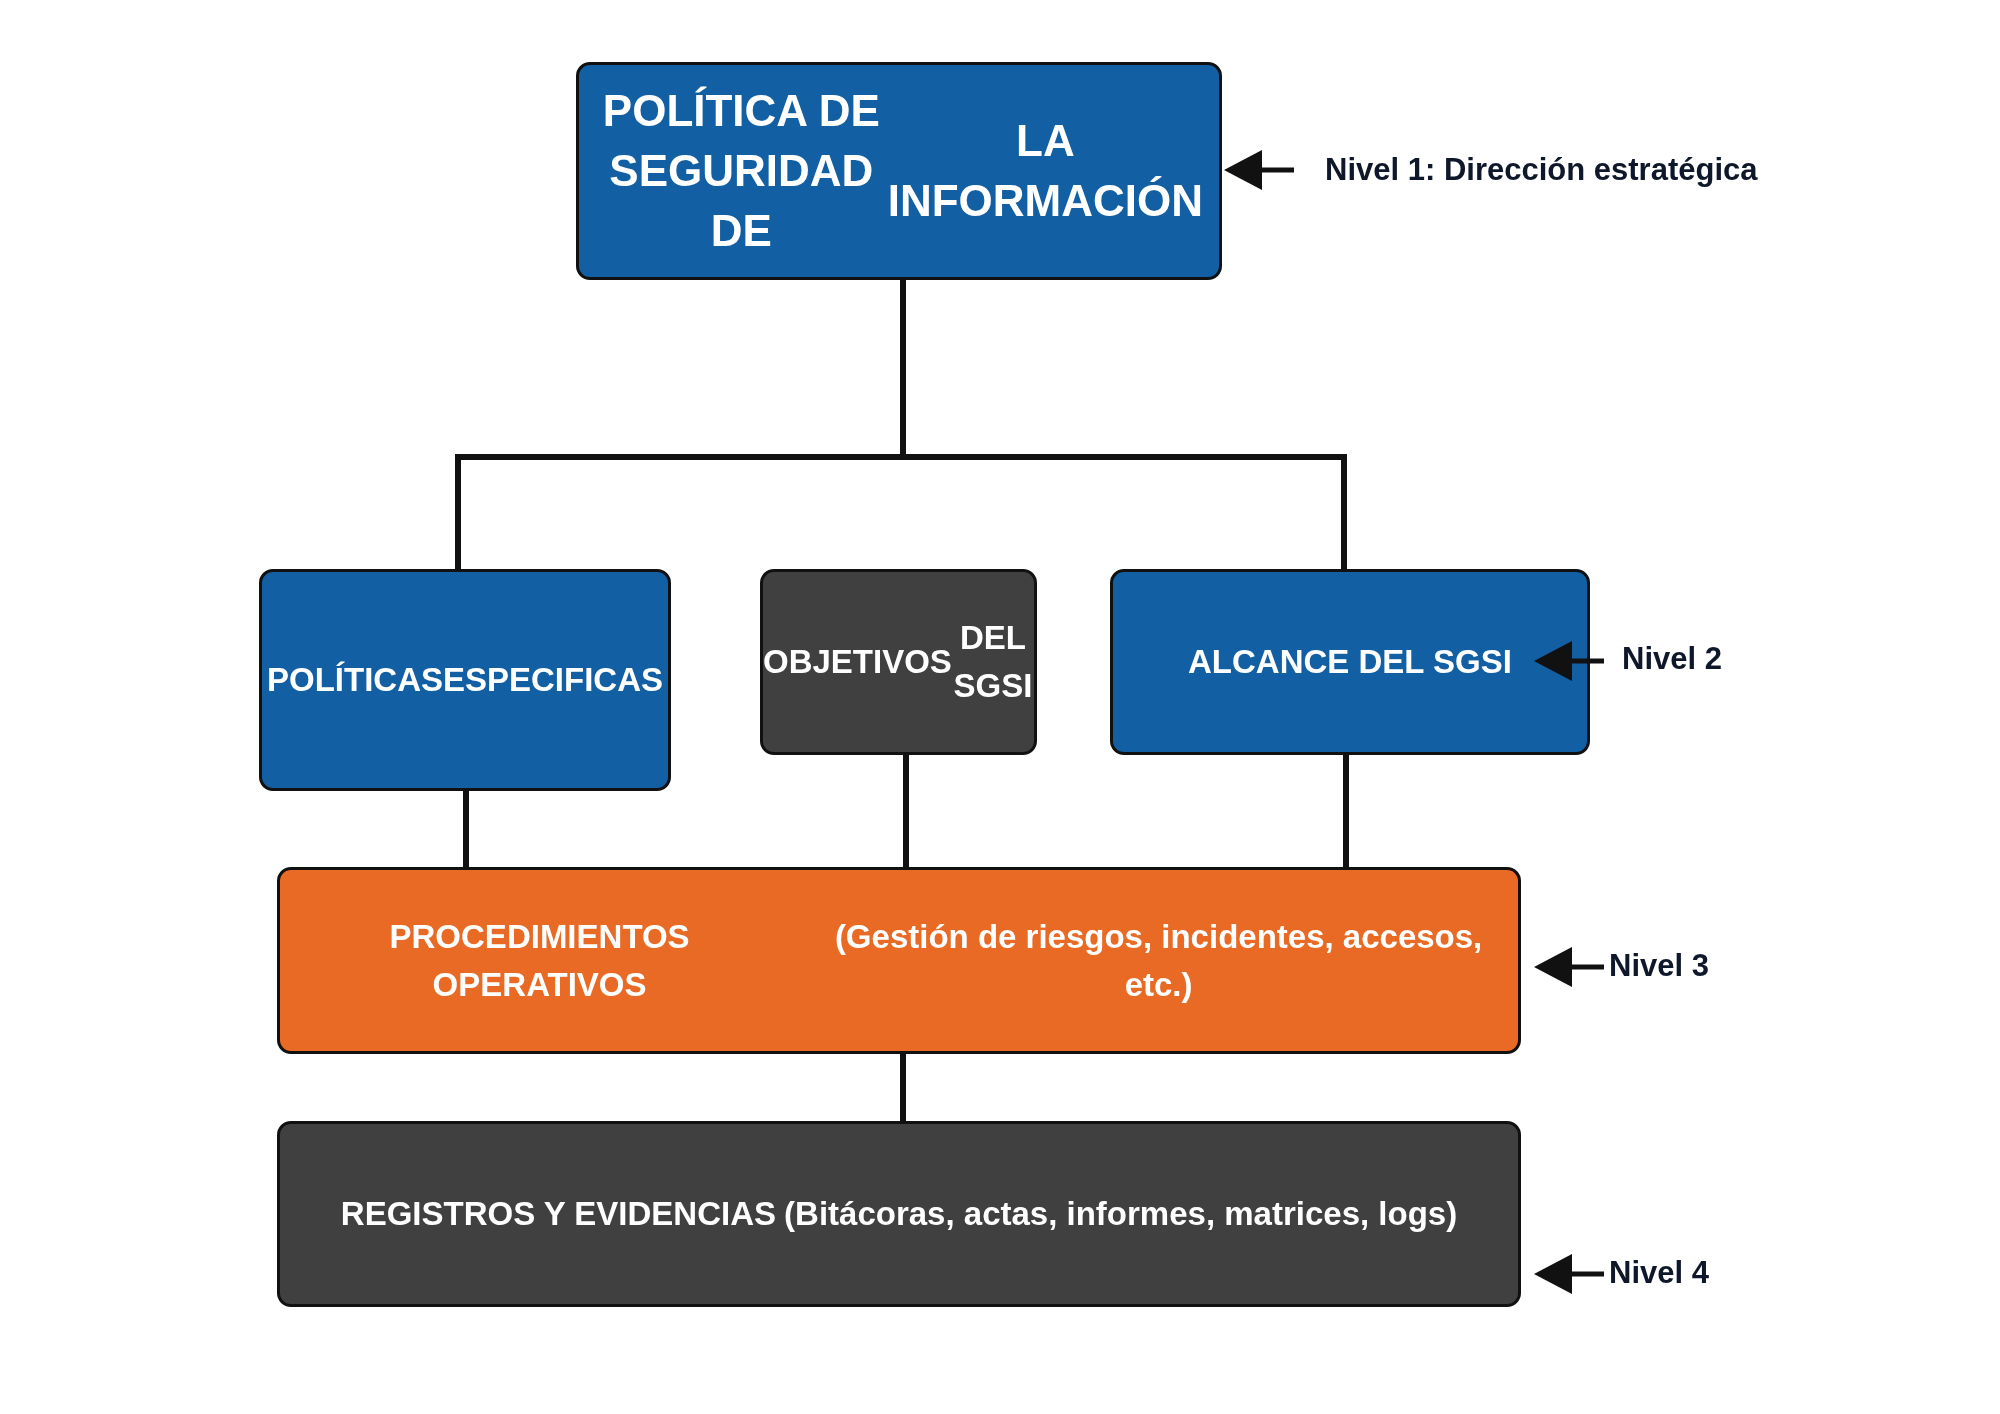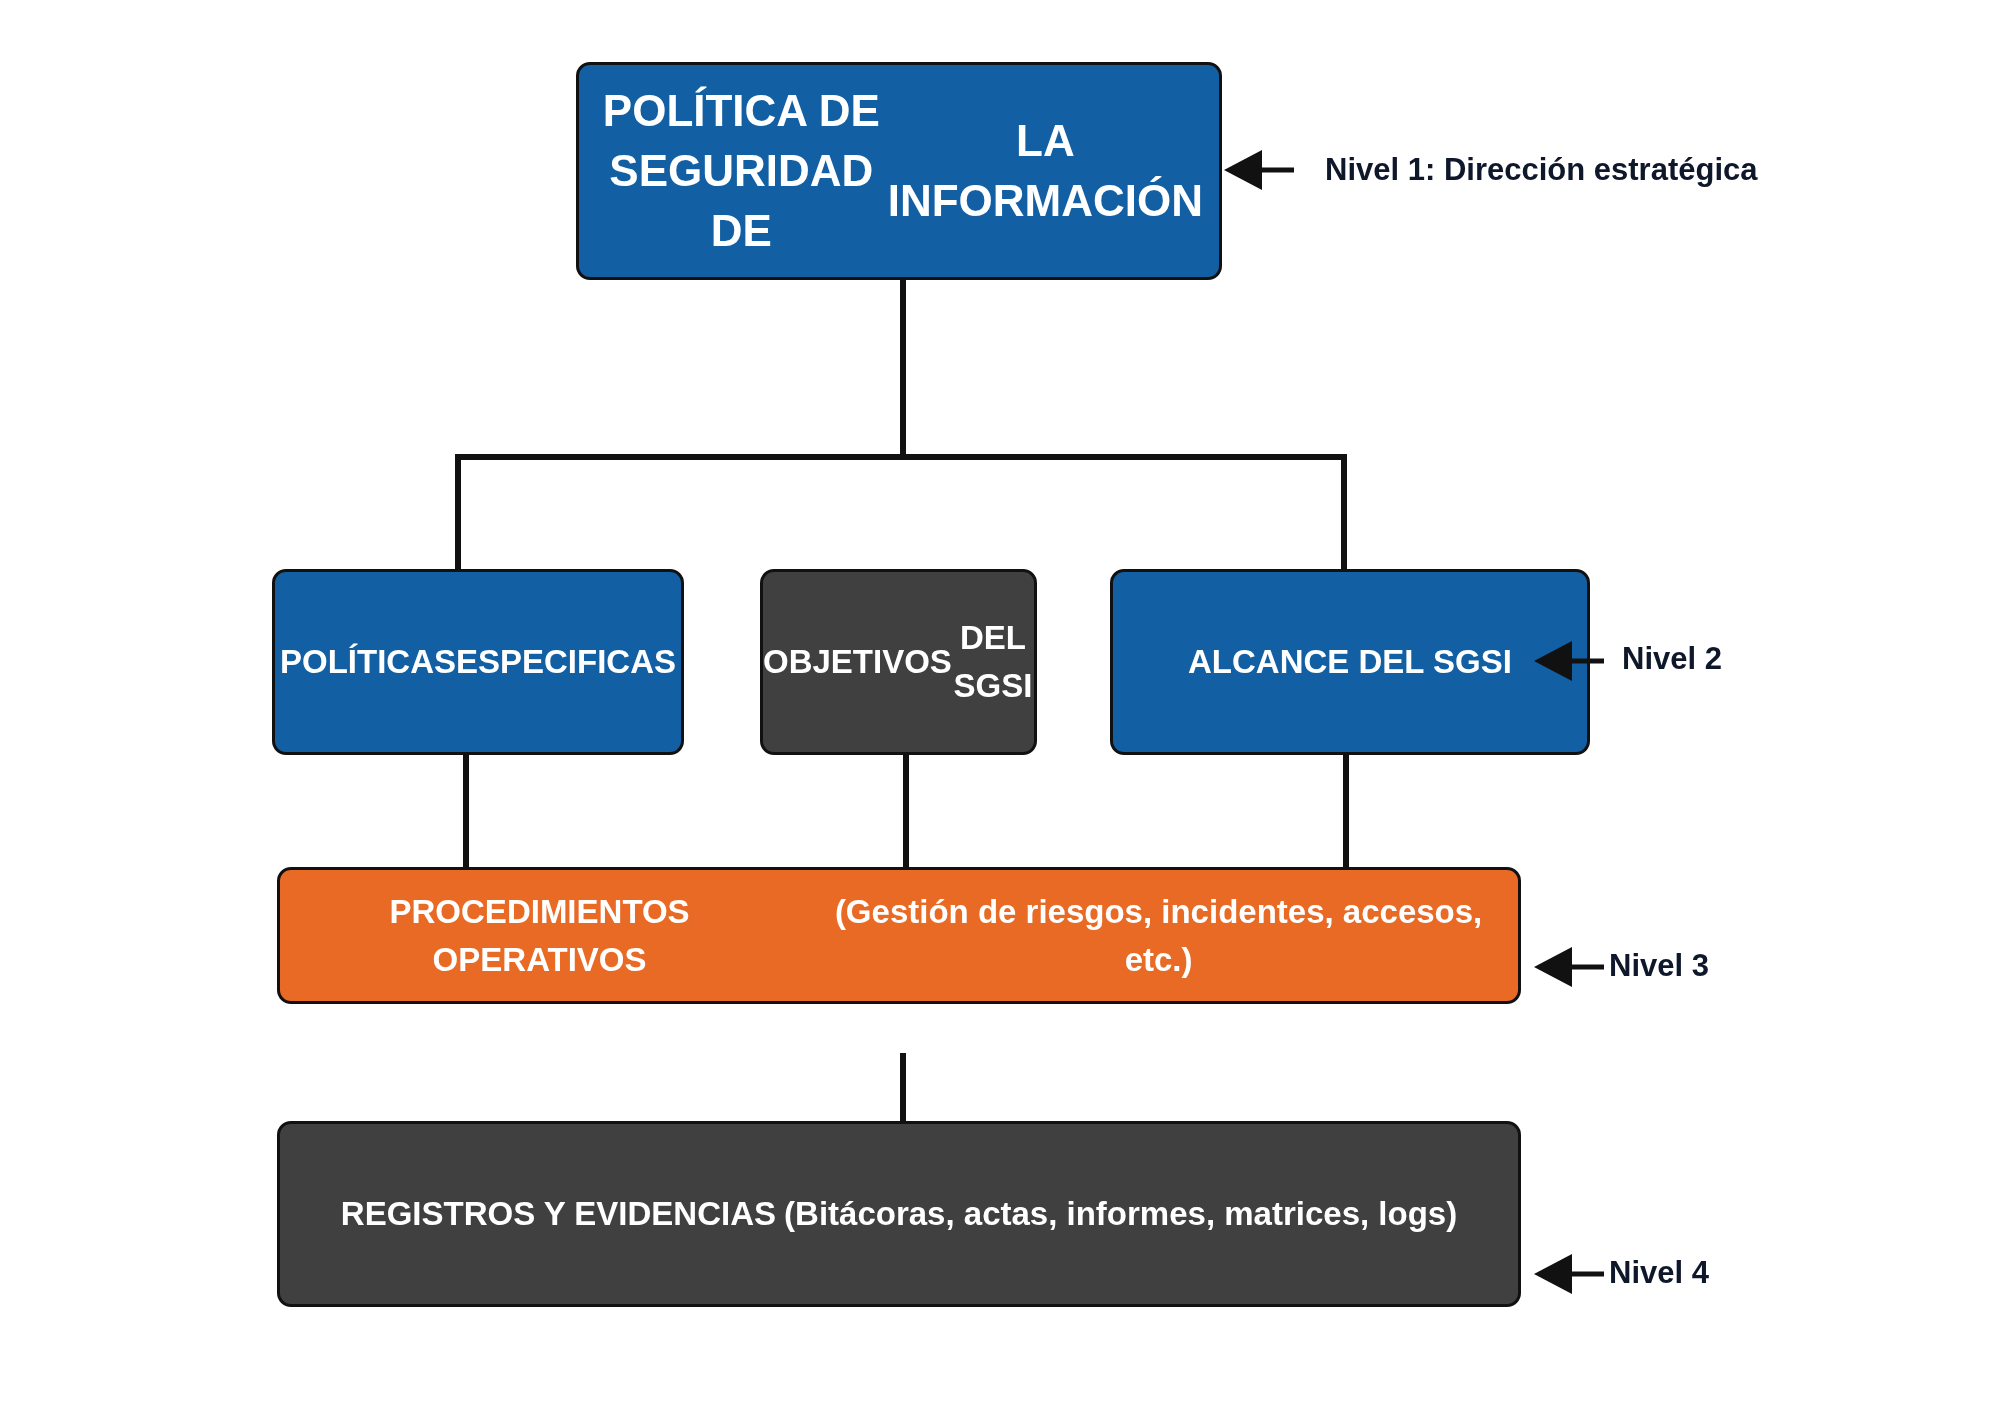--- a/index.html
+++ b/index.html
@@ -10,24 +10,24 @@
          align-items: center; justify-content: center; text-align: center;
          color: #ffffff; font-weight: bold; }
   .blue { background: #1260A3; }
   .green { background: #404040; }
   .orange { background: #E86A25; }
   .line { position: absolute; background: #111; }
   .lvl-label { position: absolute; font-weight: bold; color: #0f172a; font-size: 31px;
                white-space: nowrap; transform: translateY(-50%); }
   .arrow { position: absolute; transform: translateY(-50%); }
   #top-box { left: 576px; top: 62px; width: 646px; height: 218px; font-size: 44px; line-height: 60px; padding: 0 16px; }
-  #l2-a { left: 272px; top: 569px; width: 412px; height: 186px; font-size: 33px; line-height: 48px; }
+  #l2-a { left: 259px; top: 569px; width: 412px; height: 222px; font-size: 33px; line-height: 48px; }
   #l2-b { left: 760px; top: 569px; width: 277px; height: 186px; font-size: 33px; line-height: 48px; }
   #l2-c { left: 1110px; top: 569px; width: 480px; height: 186px; font-size: 33px; line-height: 48px; }
-  #l3 { left: 277px; top: 867px; width: 1244px; height: 137px; font-size: 33px; line-height: 48px; }
+  #l3 { left: 277px; top: 867px; width: 1244px; height: 187px; font-size: 33px; line-height: 48px; }
   #l4 { left: 277px; top: 1121px; width: 1244px; height: 186px; font-size: 33px; line-height: 48px; gap: 8px; }
 </style>
 </head>
 <body>
 
 <div class="line" style="left:900px; top:280px; width:6px; height:180px;"></div>
 <div class="line" style="left:455px; top:454px; width:892px; height:6px;"></div>
 <div class="line" style="left:455px; top:454px; width:6px; height:116px;"></div>
 <div class="line" style="left:1341px; top:454px; width:6px; height:116px;"></div>
 <div class="line" style="left:463px; top:754px; width:6px; height:114px;"></div>

